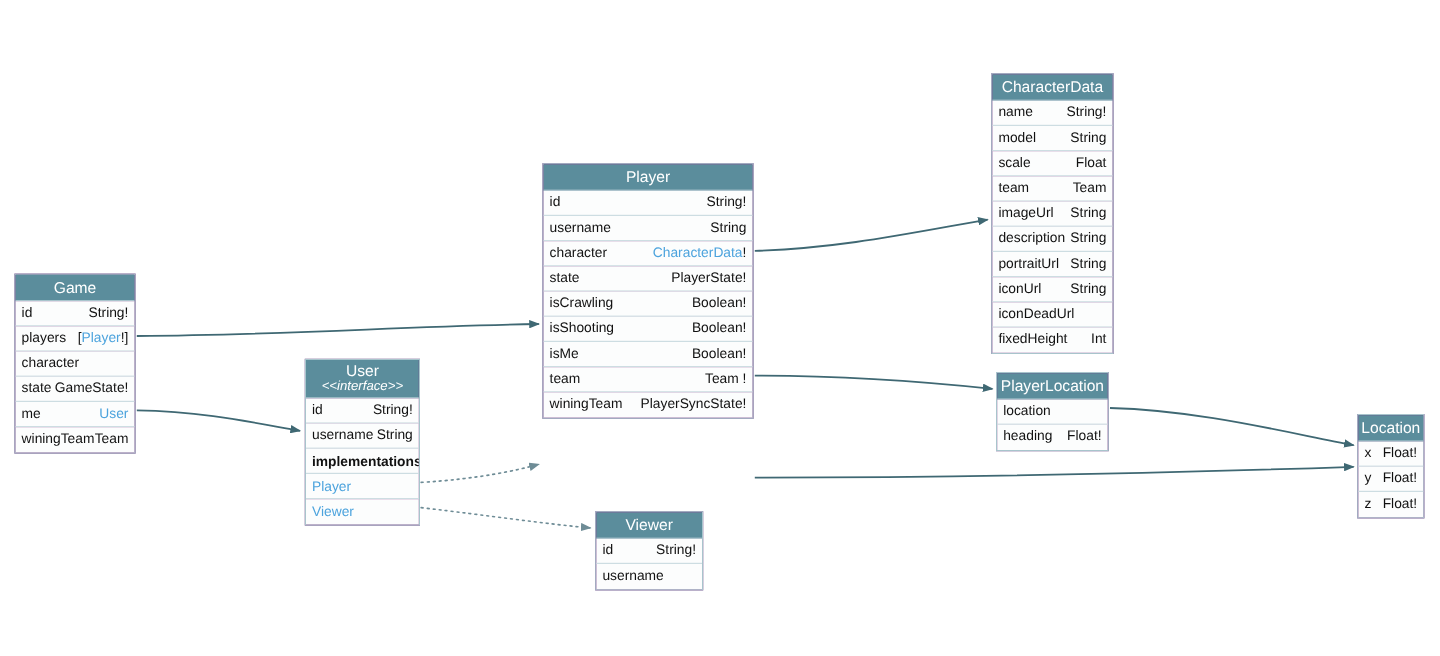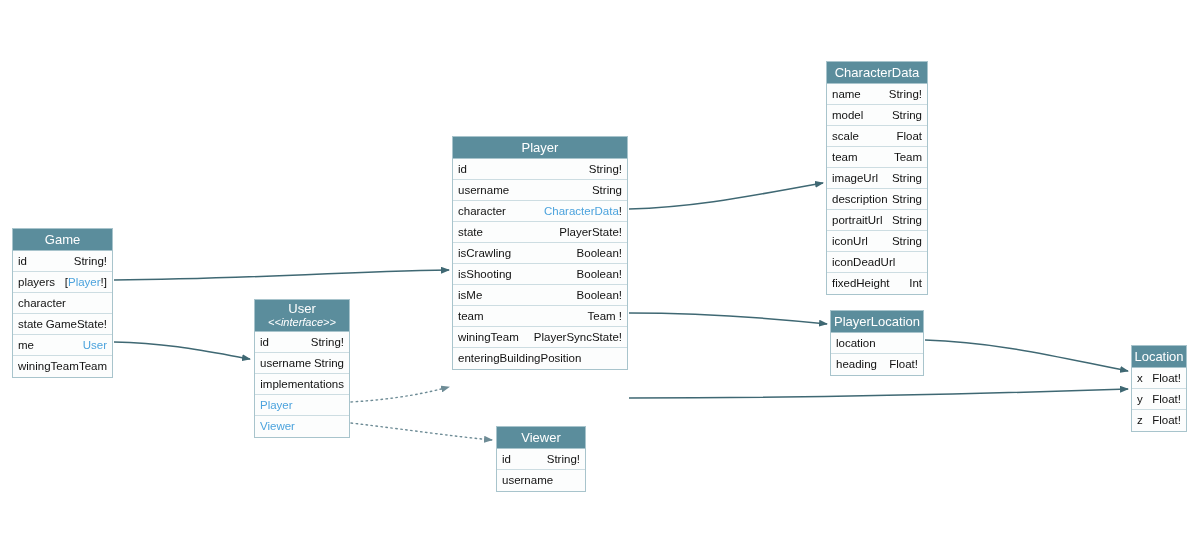--- a/index.html
+++ b/index.html
@@ -49,21 +49,21 @@
     padding:0 5px;
     white-space:nowrap;
     overflow:hidden;
     color:#111111;
   }
   .row:last-child{border-bottom:none;}
   .row .fname{float:left;font-size:11.5px;}
   .row .ftype{float:right;font-size:11.5px;}
   .row .link{color:#4ca3dd;}
   .row .plain{color:#111111;}
-  .row.center-row{text-align:right;}
+  .row.center-row{text-align:right;font-weight:bold;}
   .row.center-row .solo{font-size:11.5px;}
   .row.impl-row{text-align:left;}
   .row.impl-row .solo{font-size:11.5px;color:#4ca3dd;}
   .clearfix::after{content:"";display:block;clear:both;}
 </style>
 </head>
 <body>
 
 <div id="canvas">
   <svg id="edges" viewBox="0 0 1200 547">
@@ -161,23 +161,20 @@
           <span class="ftype">Boolean!</span>
         </div>
         <div class="row clearfix">
           <span class="fname">team</span>
           <span class="ftype">Team !</span>
         </div>
         <div class="row clearfix">
           <span class="fname">winingTeam</span>
           <span class="ftype">PlayerSyncState!</span>
         </div>
-        <div class="row clearfix">
-          <span class="fname">enteringBuildingPosition</span>
-        </div>
       </div>
       <div class="entity" style="left: 496px; top: 426px; width: 90px;">
         <div class="ent-header">Viewer</div>
         <div class="row clearfix">
           <span class="fname">id</span>
           <span class="ftype">String!</span>
         </div>
         <div class="row clearfix">
           <span class="fname">username</span>
         </div>

